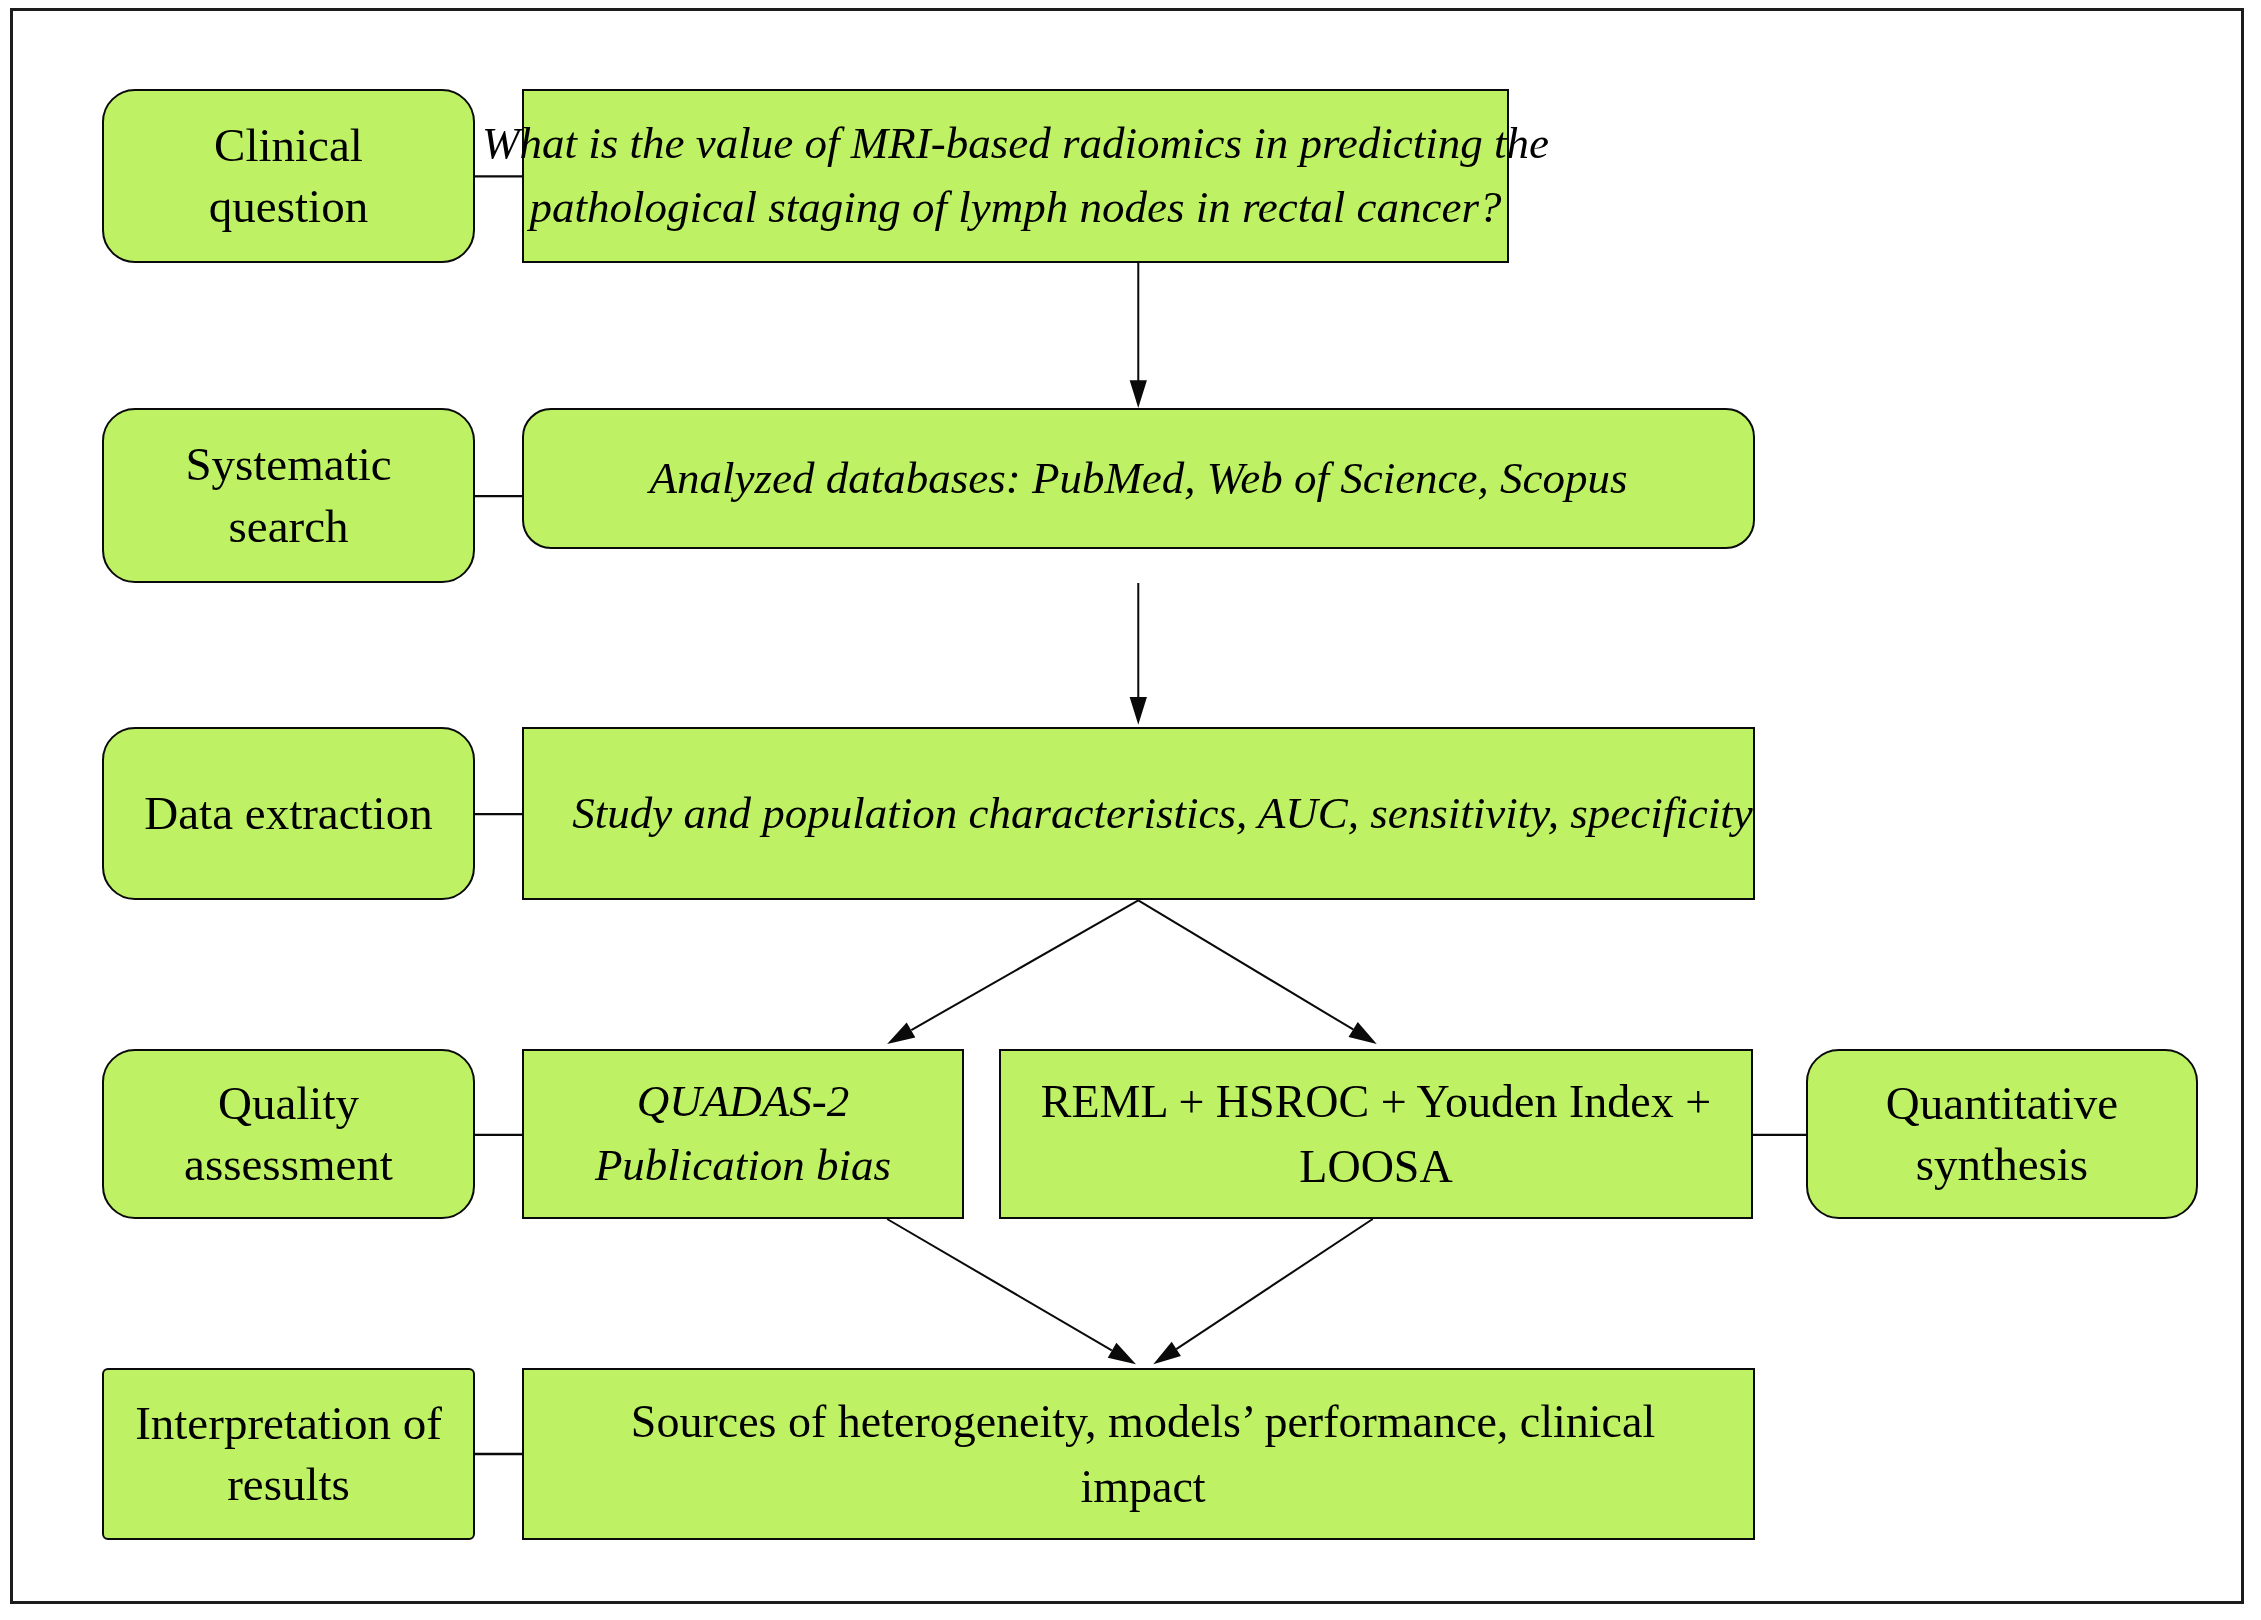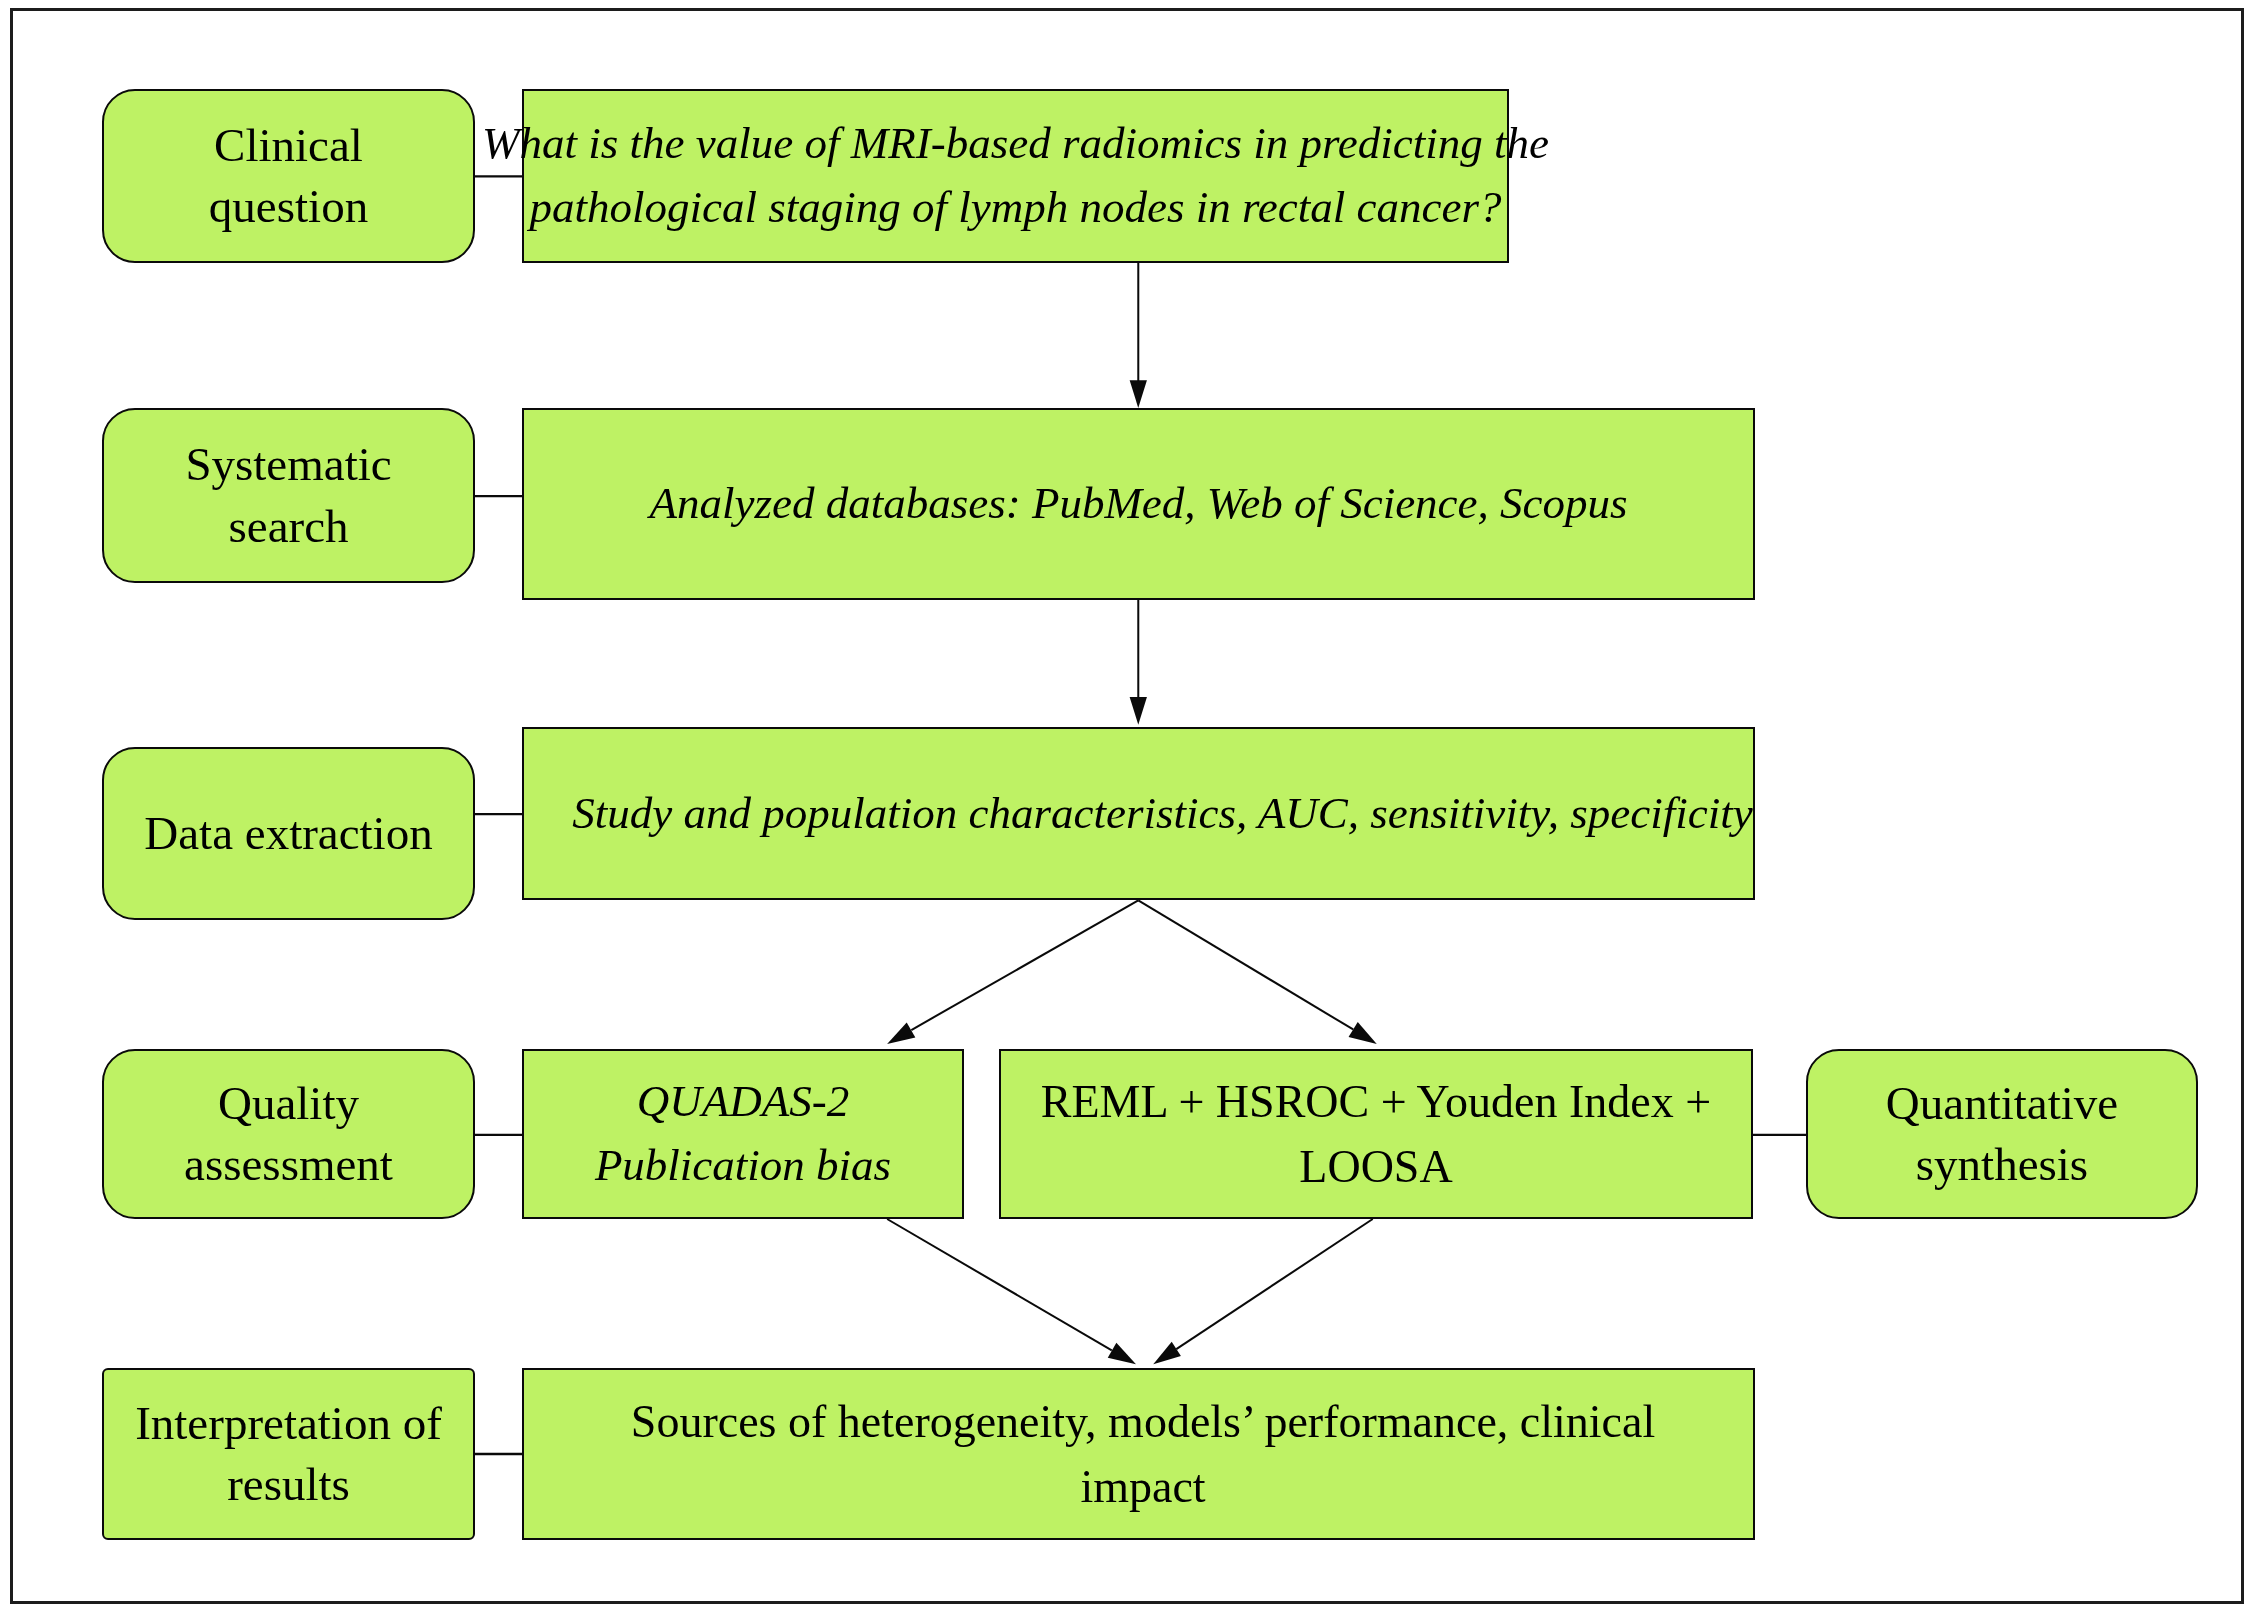--- a/index.html
+++ b/index.html
@@ -88,25 +88,25 @@
   </div>
   <div class="box content-box italic" style="left:522px; top:89px; width:987px; height:174px;">
     <div class="line">What is the value of MRI-based radiomics in predicting the</div>
     <div class="line">pathological staging of lymph nodes in rectal cancer?</div>
   </div>
 
   <div class="box rounded label-box" style="left:102px; top:408px; width:373px; height:175px;">
     <div class="line">Systematic</div>
     <div class="line">search</div>
   </div>
-  <div class="box content-box italic" style="left:522px; top:408px; width:1233px; height:192px;">
+  <div class="box content-box italic" style="left:522px; top:408px; width:1233px; height:141px;border-radius:29px;">
     <div class="line">Analyzed databases: PubMed, Web of Science, Scopus</div>
   </div>
 
-  <div class="box rounded label-box" style="left:102px; top:727px; width:373px; height:173px;margin-top:20px;">
+  <div class="box rounded label-box" style="left:102px; top:727px; width:373px; height:173px;">
     <div class="line">Data extraction</div>
   </div>
   <div class="box content-box italic" style="left:522px; top:727px; width:1233px; height:173px;padding-left:48px;">
     <div class="line">Study and population characteristics, AUC, sensitivity, specificity</div>
   </div>
 
   <div class="box rounded label-box" style="left:102px; top:1049px; width:373px; height:170px;">
     <div class="line">Quality</div>
     <div class="line">assessment</div>
   </div>

